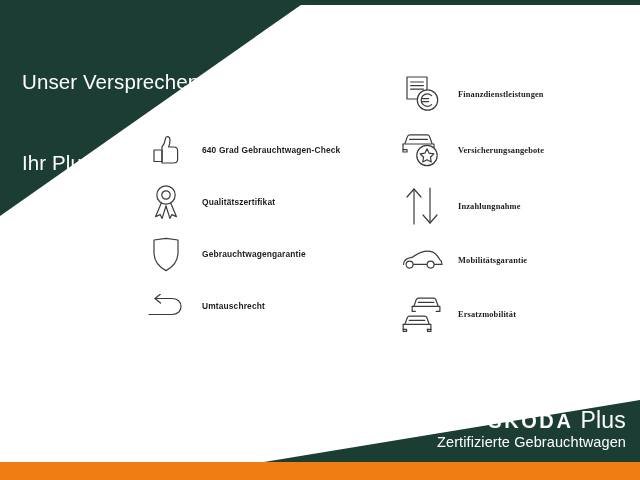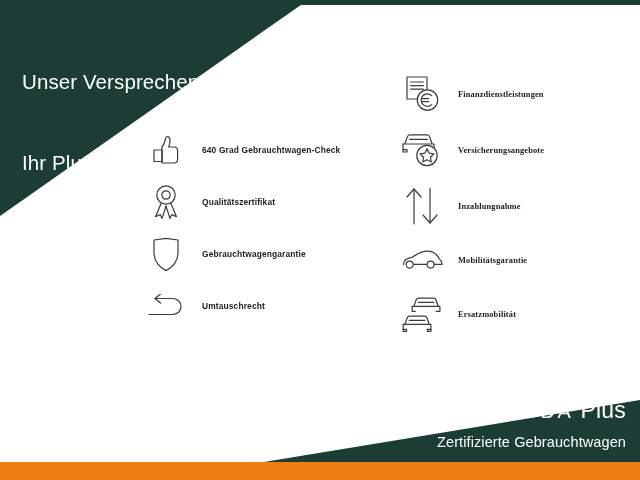--- a/index.html
+++ b/index.html
@@ -61,36 +61,36 @@
     right:14px;bottom:29px;
     text-align:right;
     color:#ffffff;
   }
   .logo-top{
     display:flex;align-items:baseline;justify-content:flex-end;
     gap:7px;
   }
   .logo-skoda{
     font-size:20px;
-    font-weight:normal;
+    font-weight:bold;
     letter-spacing:2.6px;
     line-height:22px;
   }
   .logo-plus{
     font-size:23px;
     font-weight:400;
     letter-spacing:0.2px;
     line-height:22px;
   }
   .logo-sub{
     font-size:14.5px;
     font-weight:400;
     letter-spacing:0.1px;
     line-height:18px;
-    margin-top:11px;
+    margin-top:1px;
     white-space:nowrap;
   }
 </style>
 </head>
 <body>
 
 <div id="stage">
 
   <svg class="bg-svg" viewBox="0 0 640 480">
     <rect x="0" y="0" width="640" height="480" fill="#ffffff"></rect>

